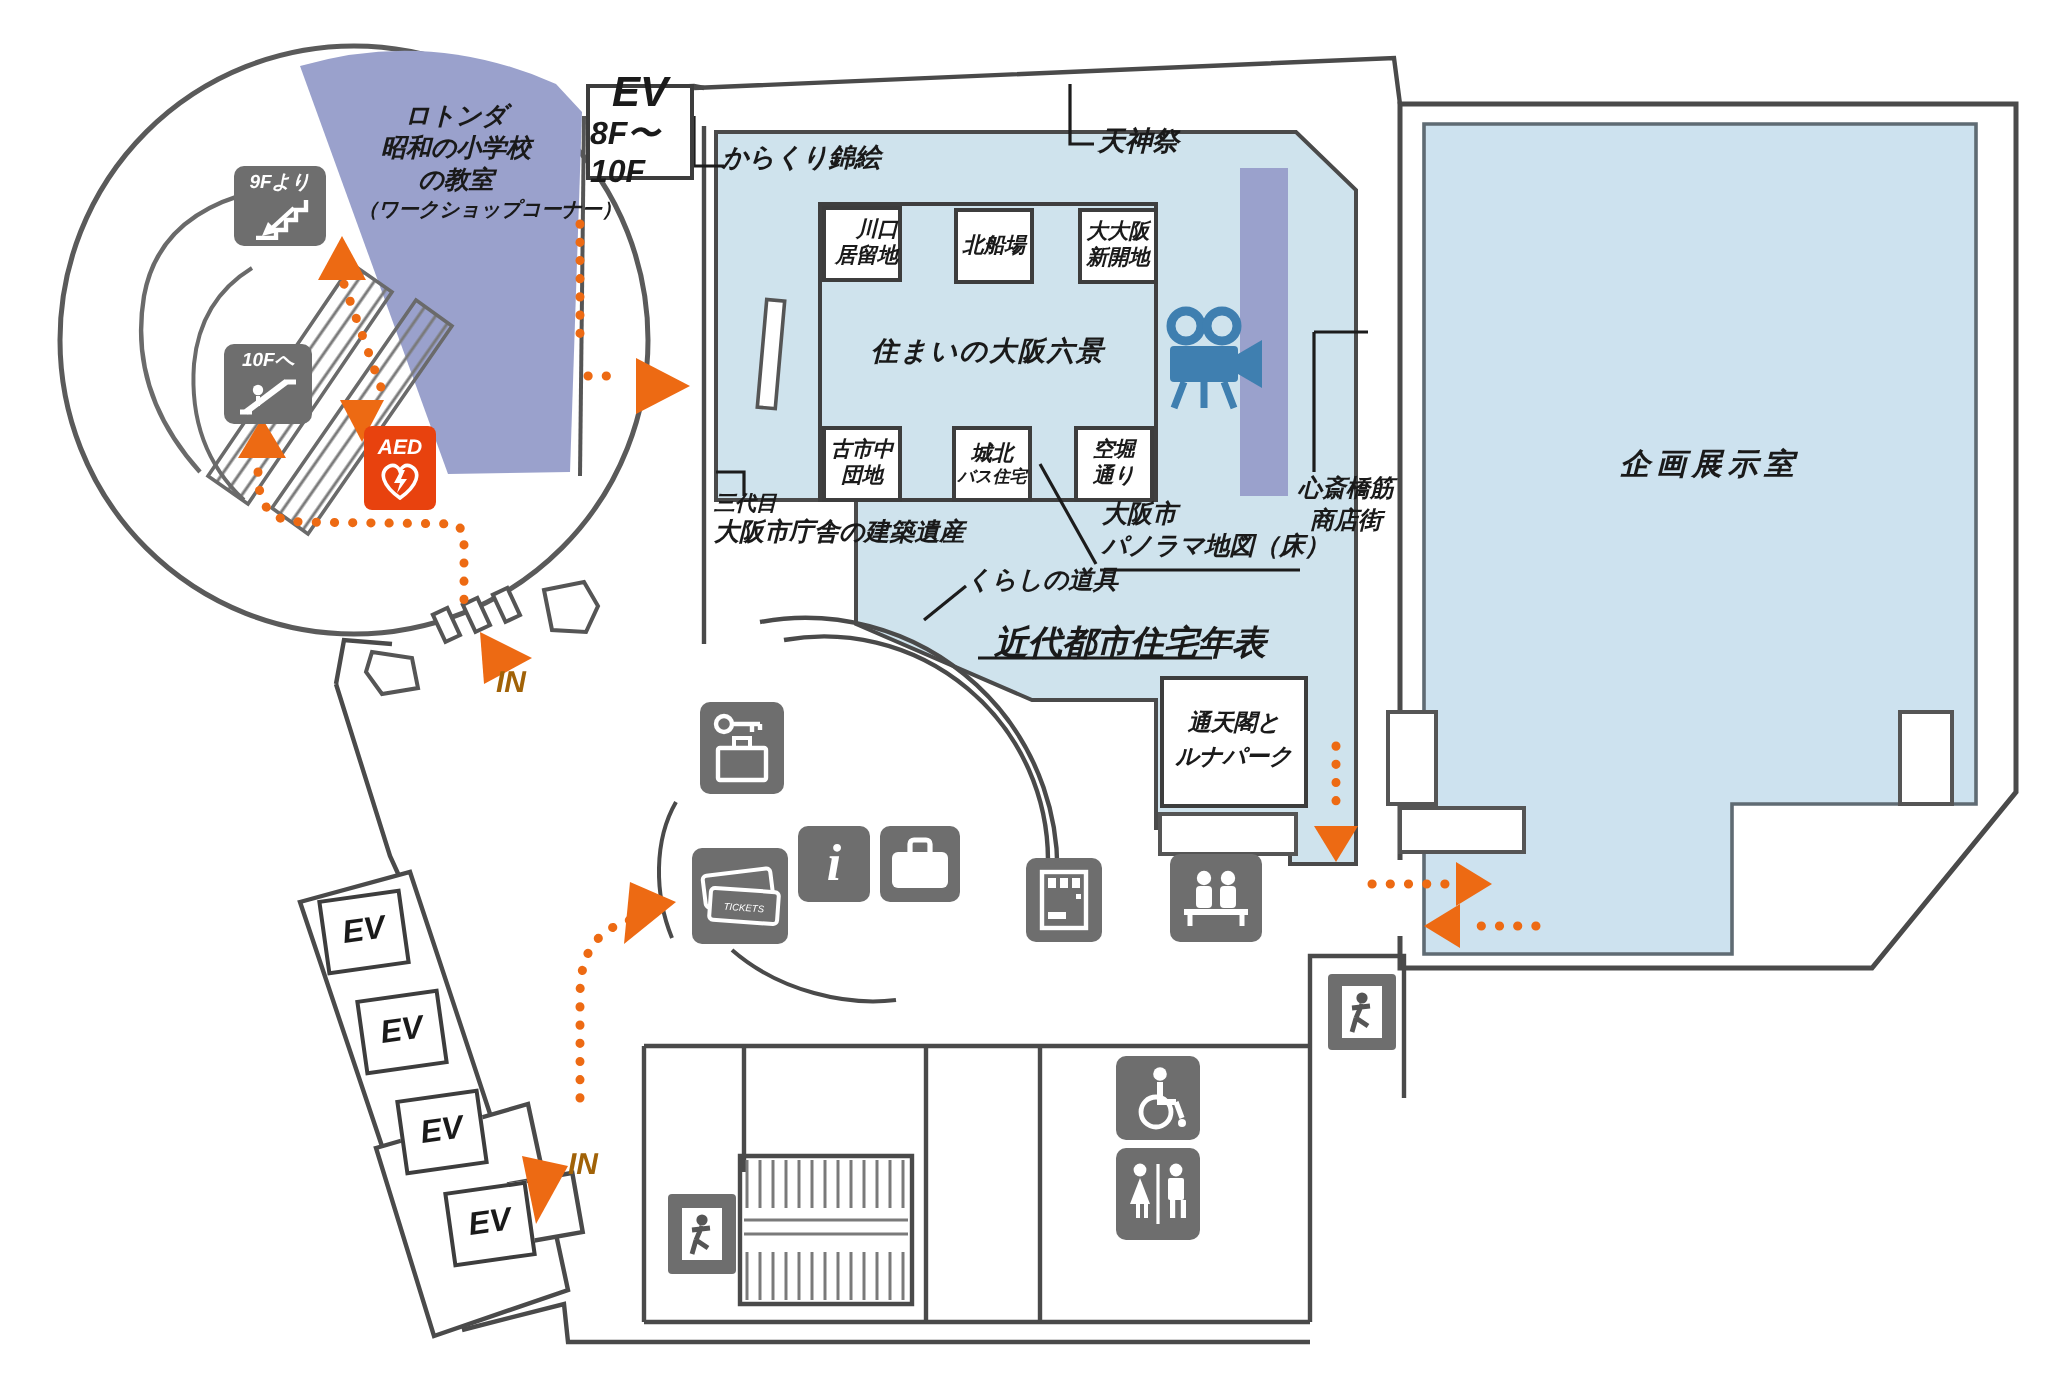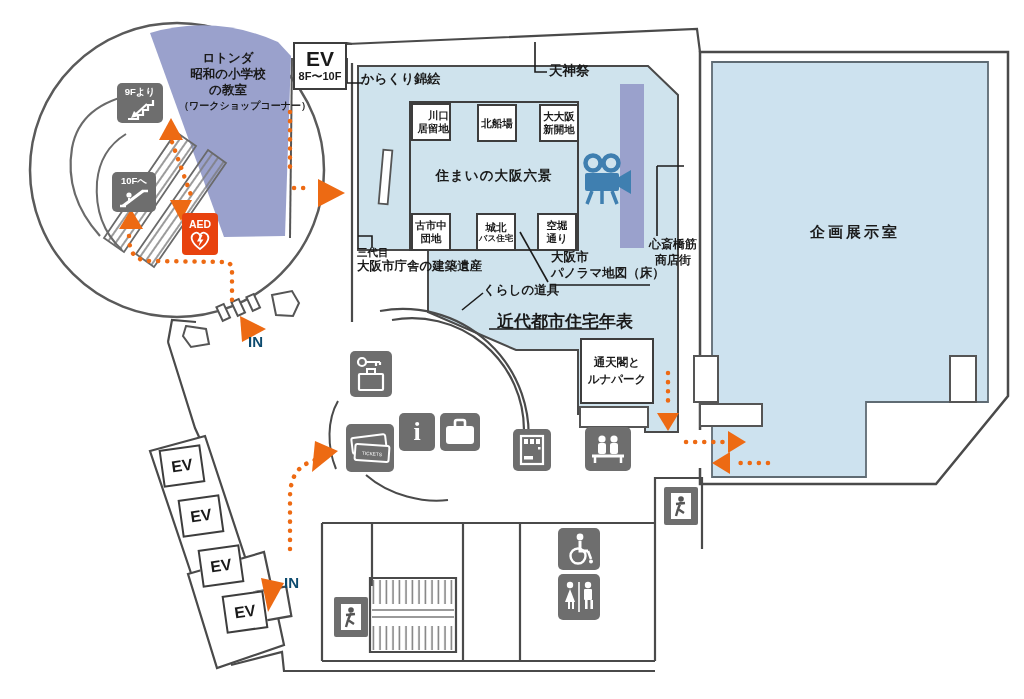--- a/index.html
+++ b/index.html
@@ -1,29 +1,29 @@
 <!DOCTYPE html>
 <html><head>
 <meta charset="utf-8">
 <style>
   html,body{margin:0;padding:0;background:#ffffff;}
   #stage{position:relative;width:1024px;height:699px;background:#fff;overflow:hidden;
-         font-family:"Liberation Sans","DejaVu Sans",sans-serif;color:#1a1a1a;}
+         font-family:"Liberation Sans","DejaVu Sans",sans-serif;color:#1a1a1a;font-style:italic;}
   svg.overlay{position:absolute;left:0;top:0;z-index:1;}
   .lbl{position:absolute;font-weight:bold;white-space:nowrap;z-index:3;color:#1a1a1a;}
   .ctr{text-align:center;}
   .box{position:absolute;background:#fff;border:2px solid #3d3d3d;box-sizing:border-box;
        display:flex;flex-direction:column;align-items:center;justify-content:center;
        font-weight:bold;z-index:3;}
   .scene-box{width:40px;height:38px;font-size:10.5px;line-height:1.2;text-align:center;}
   .ev-box{width:42px;height:38px;font-size:16px;transform:rotate(-8deg);border-width:2.5px;}
   .gicon{position:absolute;background:#6e6e6e;border-radius:5px;display:flex;flex-direction:column;
          align-items:center;justify-content:center;color:#fff;box-sizing:border-box;z-index:3;}
   .gicon .cap{font-size:9.5px;font-weight:bold;line-height:1.2;}
-  .orange{color:#0c4a6e;}
+  .orange{color:#a16207;}
   .u-sub{font-size:10px;padding-left:16px;}
 </style>
 </head>
 <body>
 
 <div id="stage">
 
   <svg class="overlay" width="1024" height="699" viewBox="0 0 1024 699">
     <defs>
       <pattern id="pe" width="7" height="7" patternUnits="userSpaceOnUse" patternTransform="rotate(35)">
@@ -142,21 +142,21 @@
 
   <div class="lbl ctr" style="left:163px;top:50px;width:130px;font-size:12.5px;line-height:1.28;">
     <span style="display:block">ロトンダ</span>
     <span style="display:block">昭和の小学校</span>
     <span style="display:block">の教室</span>
     <span class="u-sub" style="display:block;margin-top:2px">（ワークショップコーナー）</span>
   </div>
 
   <div class="box" style="left:293px;top:42px;width:54px;height:48px;border-width:2.5px;">
     <span style="font-size:21px;line-height:1">EV</span>
-    <span style="font-size:11px">8F〜10F</span>
+    <span style="font-size:16px">8F〜10F</span>
   </div>
 
   <div class="lbl" style="left:361px;top:70px;font-size:13px;">からくり錦絵</div>
   <div class="lbl" style="left:549px;top:62px;font-size:13.5px;">天神祭</div>
 
   <div class="box scene-box" style="left:411px;top:103px;align-items:flex-end;">
     <span>川口</span>
       <span>居留地</span>
   </div>
   <div class="box scene-box" style="left:477px;top:104px;">

